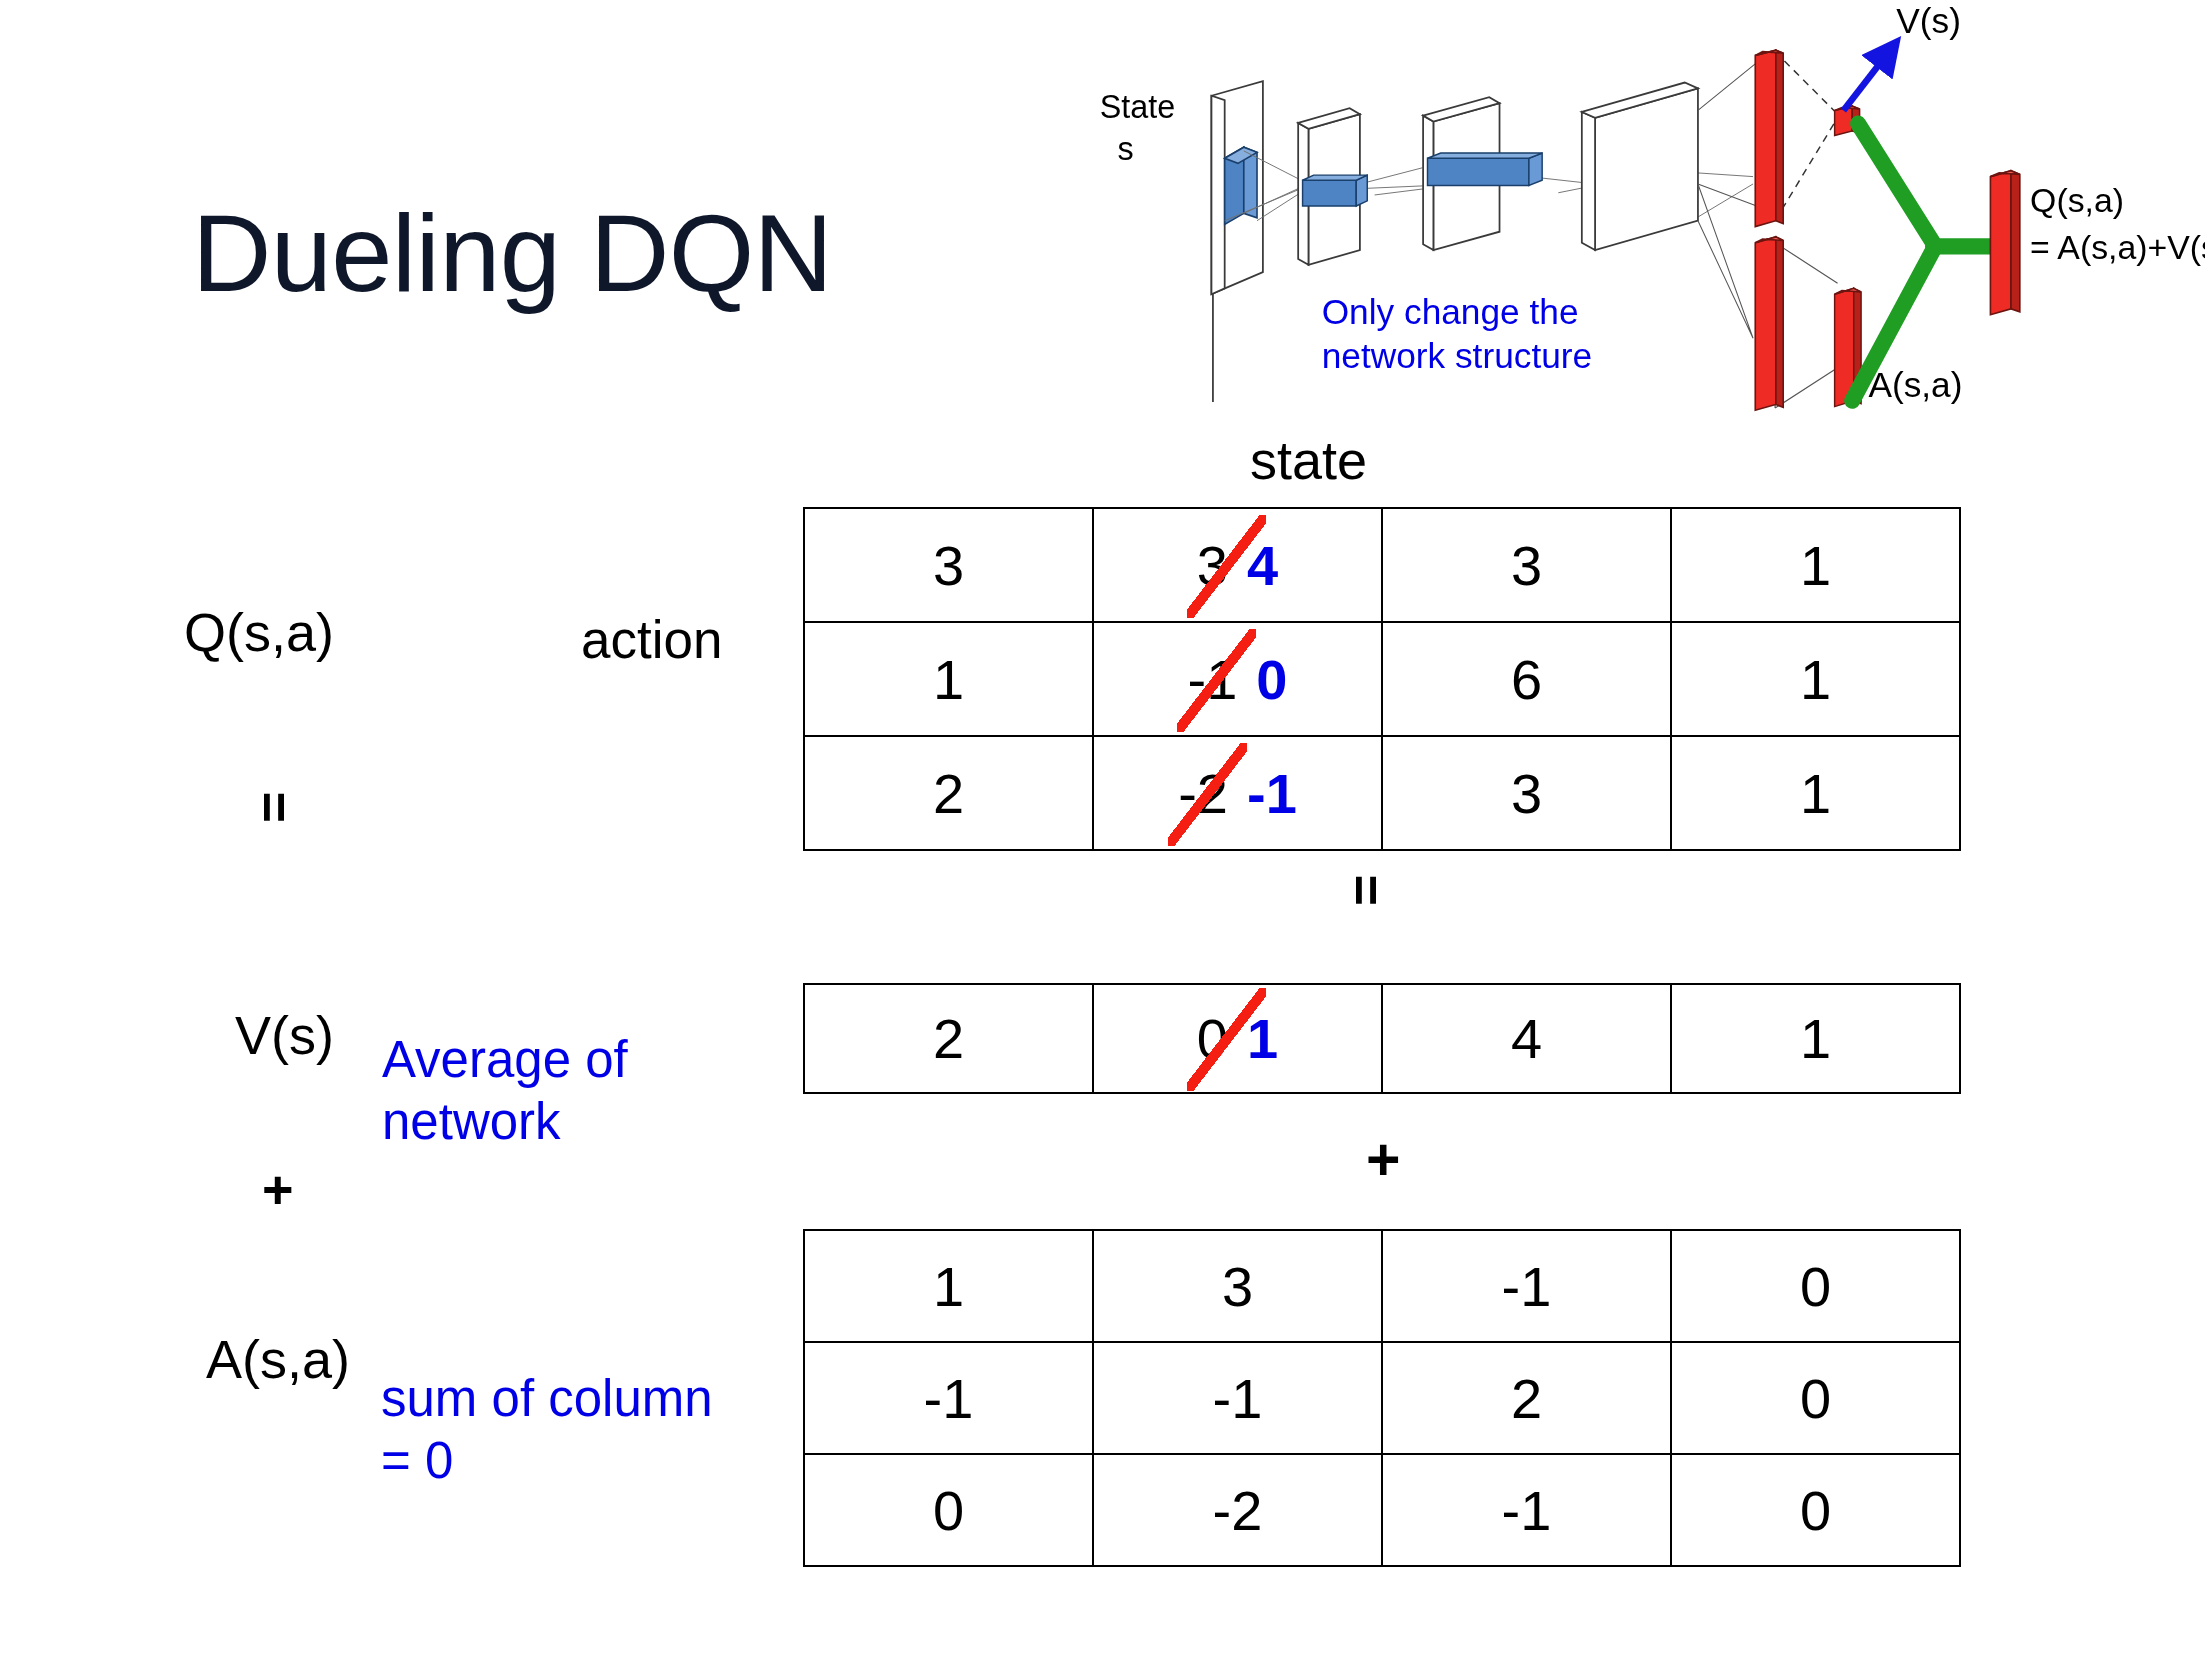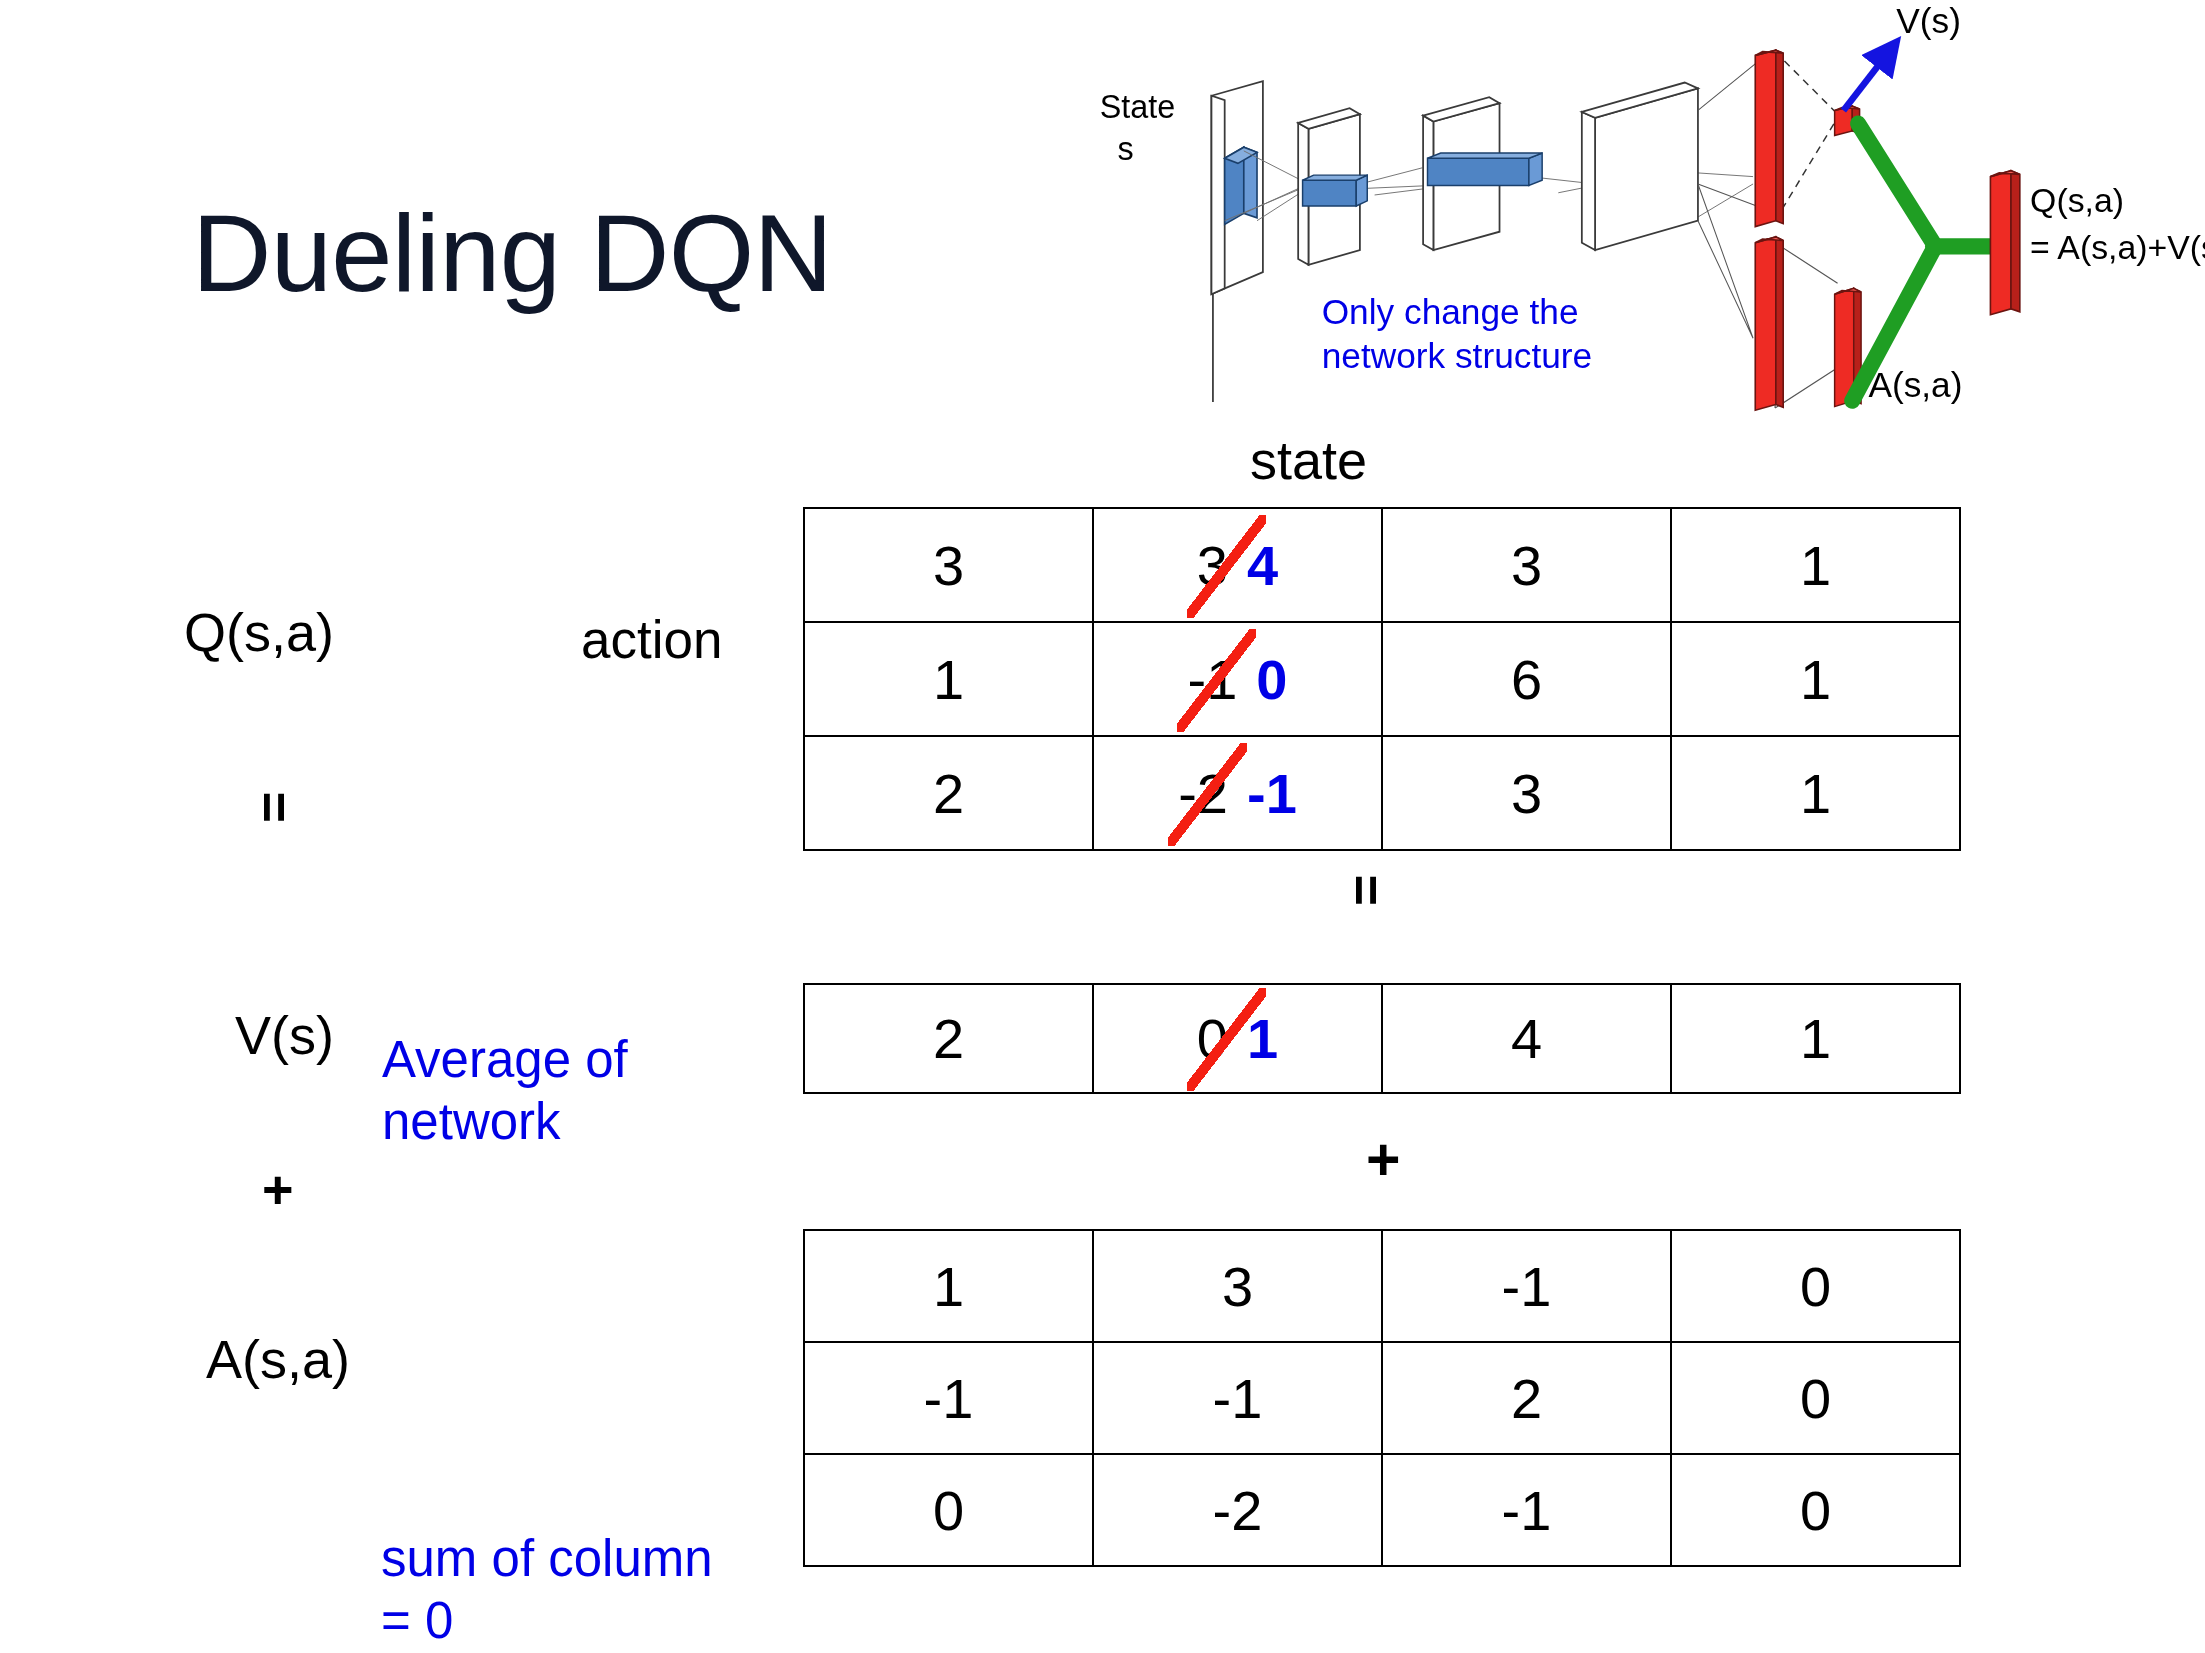--- a/index.html
+++ b/index.html
@@ -91,21 +91,21 @@
   #plus-mid {
     left: 1366px; top: 1130px;
     font-size: 59px;
     font-weight: 700;
   }
   #label-a {
     left: 206px; top: 1331px;
     font-size: 54px;
   }
   #note-sum {
-    left: 381px; top: 1528px;
+    left: 381px; top: 1368px;
     font-size: 51px;
     width: 345px;
     white-space: normal;
     line-height: 1.22;
   }
 
   
   .grid {
     position: absolute;
     border-collapse: collapse;

